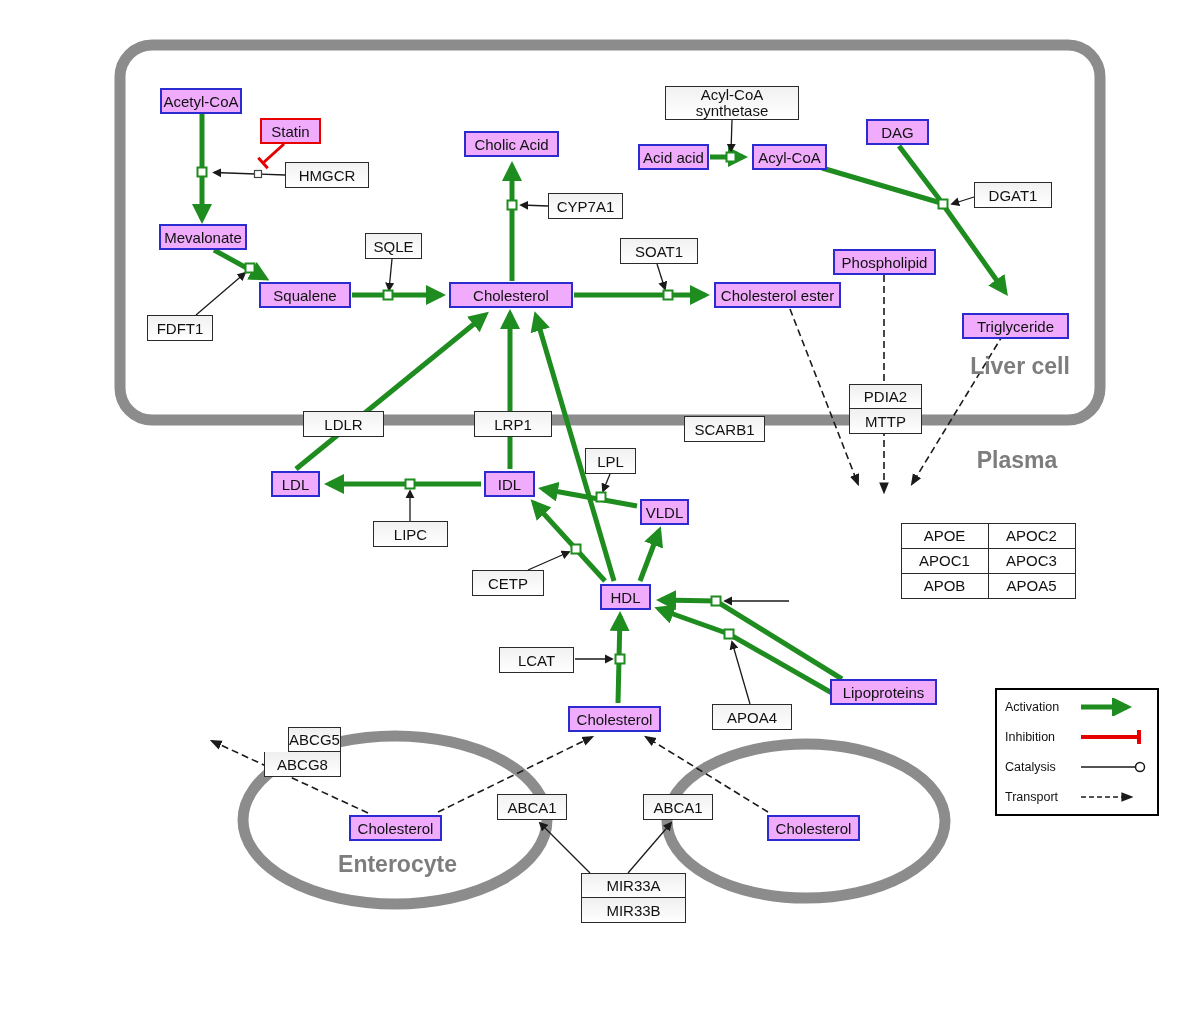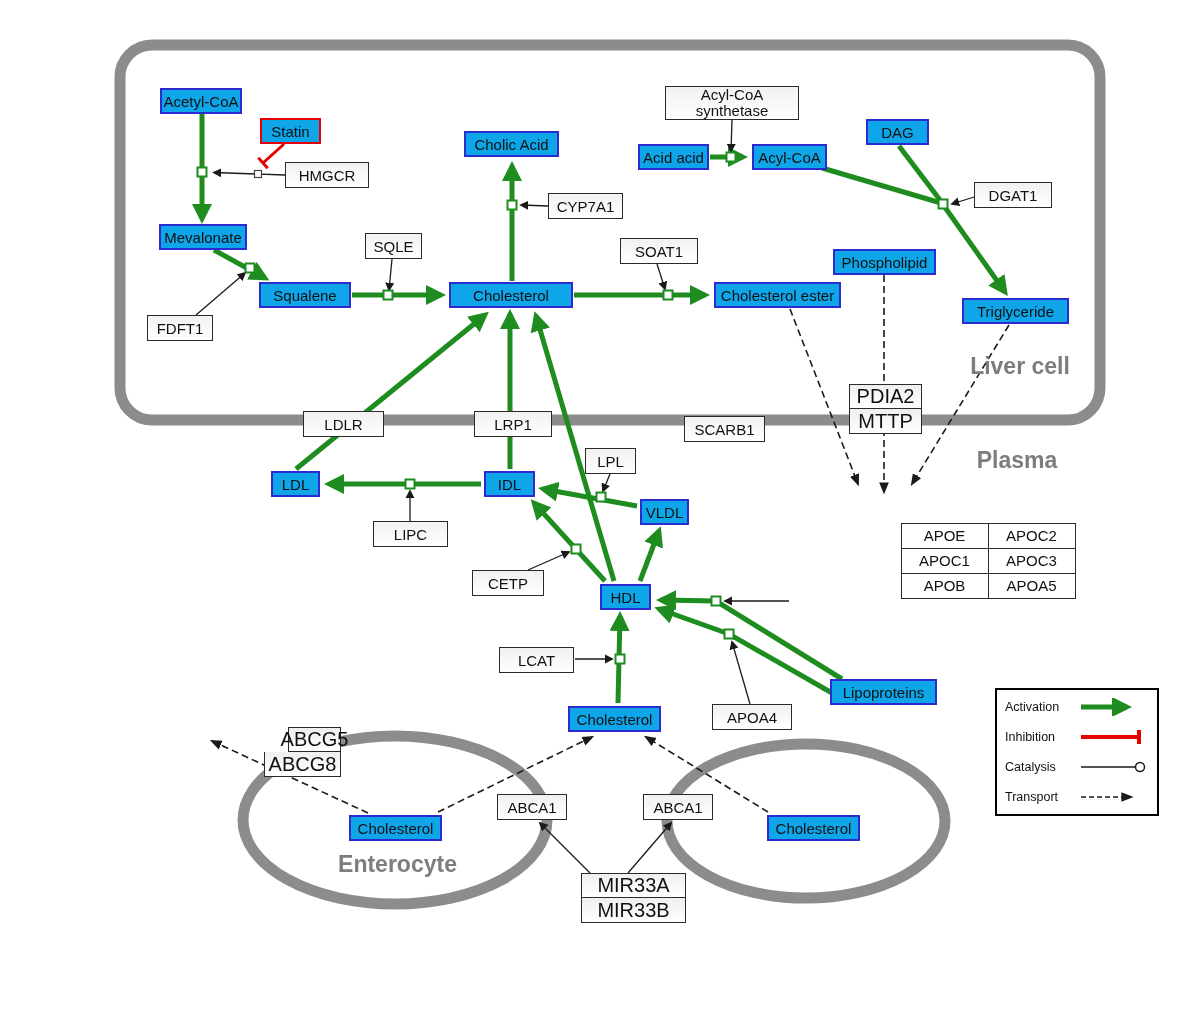--- a/index.html
+++ b/index.html
@@ -1,26 +1,26 @@
 <!DOCTYPE html>
 <html style="--activation: #1e8c1e; --inhibition: #e60000; --metabolite_border: #2b2bd0; --membrane: #8c8c8c; --region_label: #7d7d7d;"><head>
 <meta charset="utf-8">
 <style>
   html,body{margin:0;padding:0;background:#fff;}
   body{font-family:"Liberation Sans", sans-serif;}
   .canvas{position:relative;width:1200px;height:1013px;background:#fff;overflow:hidden;}
   svg.edges{position:absolute;left:0;top:0;z-index:1;}
   .node{position:absolute;z-index:3;box-sizing:border-box;height:26px;display:flex;align-items:center;justify-content:center;
-        font-size:15px;color:#111;background:#0ea5e9;white-space:nowrap;}
+        font-size:15px;color:#111;background:#f0abfc;white-space:nowrap;}
   .met{border:2px solid var(--metabolite_border,#2b2bd0);}
   .inh{border:2px solid var(--inhibition,#e60000);}
   .gene{border:1.3px solid #2a2a2a;background:linear-gradient(180deg,#f1f1f1,#ffffff);}
   .stack{position:absolute;z-index:3;box-sizing:border-box;display:flex;flex-direction:column;}
   .srow{box-sizing:border-box;border:1.3px solid #2a2a2a;display:flex;align-items:center;justify-content:center;
-        font-size:20px;color:#111;background:linear-gradient(180deg,#efefef,#ffffff);}
+        font-size:15px;color:#111;background:linear-gradient(180deg,#efefef,#ffffff);}
   .srow + .srow{border-top:none;}
   .apotable{position:absolute;z-index:3;display:grid;grid-template-columns:87px 87px;}
   .acell{box-sizing:border-box;height:26px;border:1px solid #2a2a2a;display:flex;align-items:center;justify-content:center;
          font-size:15px;background:#fff;color:#111;margin:-0.5px;}
   .region{position:absolute;z-index:2;font-weight:bold;color:var(--region_label,#7d7d7d);font-size:23px;text-align:center;}
   .twoline{flex-direction:column;line-height:16px;font-size:15px;}
   .legend{position:absolute;z-index:3;left:995px;top:688px;width:164px;box-sizing:border-box;border:2.5px solid #000;
           background:#fff;padding:6px 8px;display:flex;flex-direction:column;gap:8px;}
   .lrow{display:flex;align-items:center;justify-content:space-between;height:22px;font-size:12.5px;color:#111;}
 </style>
@@ -127,21 +127,21 @@
   <div class="node met" style="left:160px;top:88px;width:82px;">Acetyl-CoA</div>
   <div class="node met" style="left:159px;top:224px;width:88px;">Mevalonate</div>
   <div class="node met" style="left:259px;top:282px;width:92px;">Squalene</div>
   <div class="node met" style="left:449px;top:282px;width:124px;">Cholesterol</div>
   <div class="node met" style="left:464px;top:131px;width:95px;">Cholic Acid</div>
   <div class="node met" style="left:714px;top:282px;width:127px;">Cholesterol ester</div>
   <div class="node met" style="left:638px;top:144px;width:71px;">Acid acid</div>
   <div class="node met" style="left:752px;top:144px;width:75px;">Acyl-CoA</div>
   <div class="node met" style="left:866px;top:119px;width:63px;">DAG</div>
   <div class="node met" style="left:833px;top:249px;width:103px;">Phospholipid</div>
-  <div class="node met" style="left:962px;top:298px;width:107px;">Triglyceride</div>
+  <div class="node met" style="left:962px;top:313px;width:107px;">Triglyceride</div>
   <div class="node met" style="left:271px;top:471px;width:49px;">LDL</div>
   <div class="node met" style="left:484px;top:471px;width:51px;">IDL</div>
   <div class="node met" style="left:640px;top:499px;width:49px;">VLDL</div>
   <div class="node met" style="left:600px;top:584px;width:51px;">HDL</div>
   <div class="node met" style="left:830px;top:679px;width:107px;">Lipoproteins</div>
   <div class="node met" style="left:568px;top:706px;width:93px;">Cholesterol</div>
   <div class="node met" style="left:349px;top:815px;width:93px;">Cholesterol</div>
   <div class="node met" style="left:767px;top:815px;width:93px;">Cholesterol</div>
 
   <div class="node inh" style="left:260px;top:118px;width:61px;">Statin</div>

